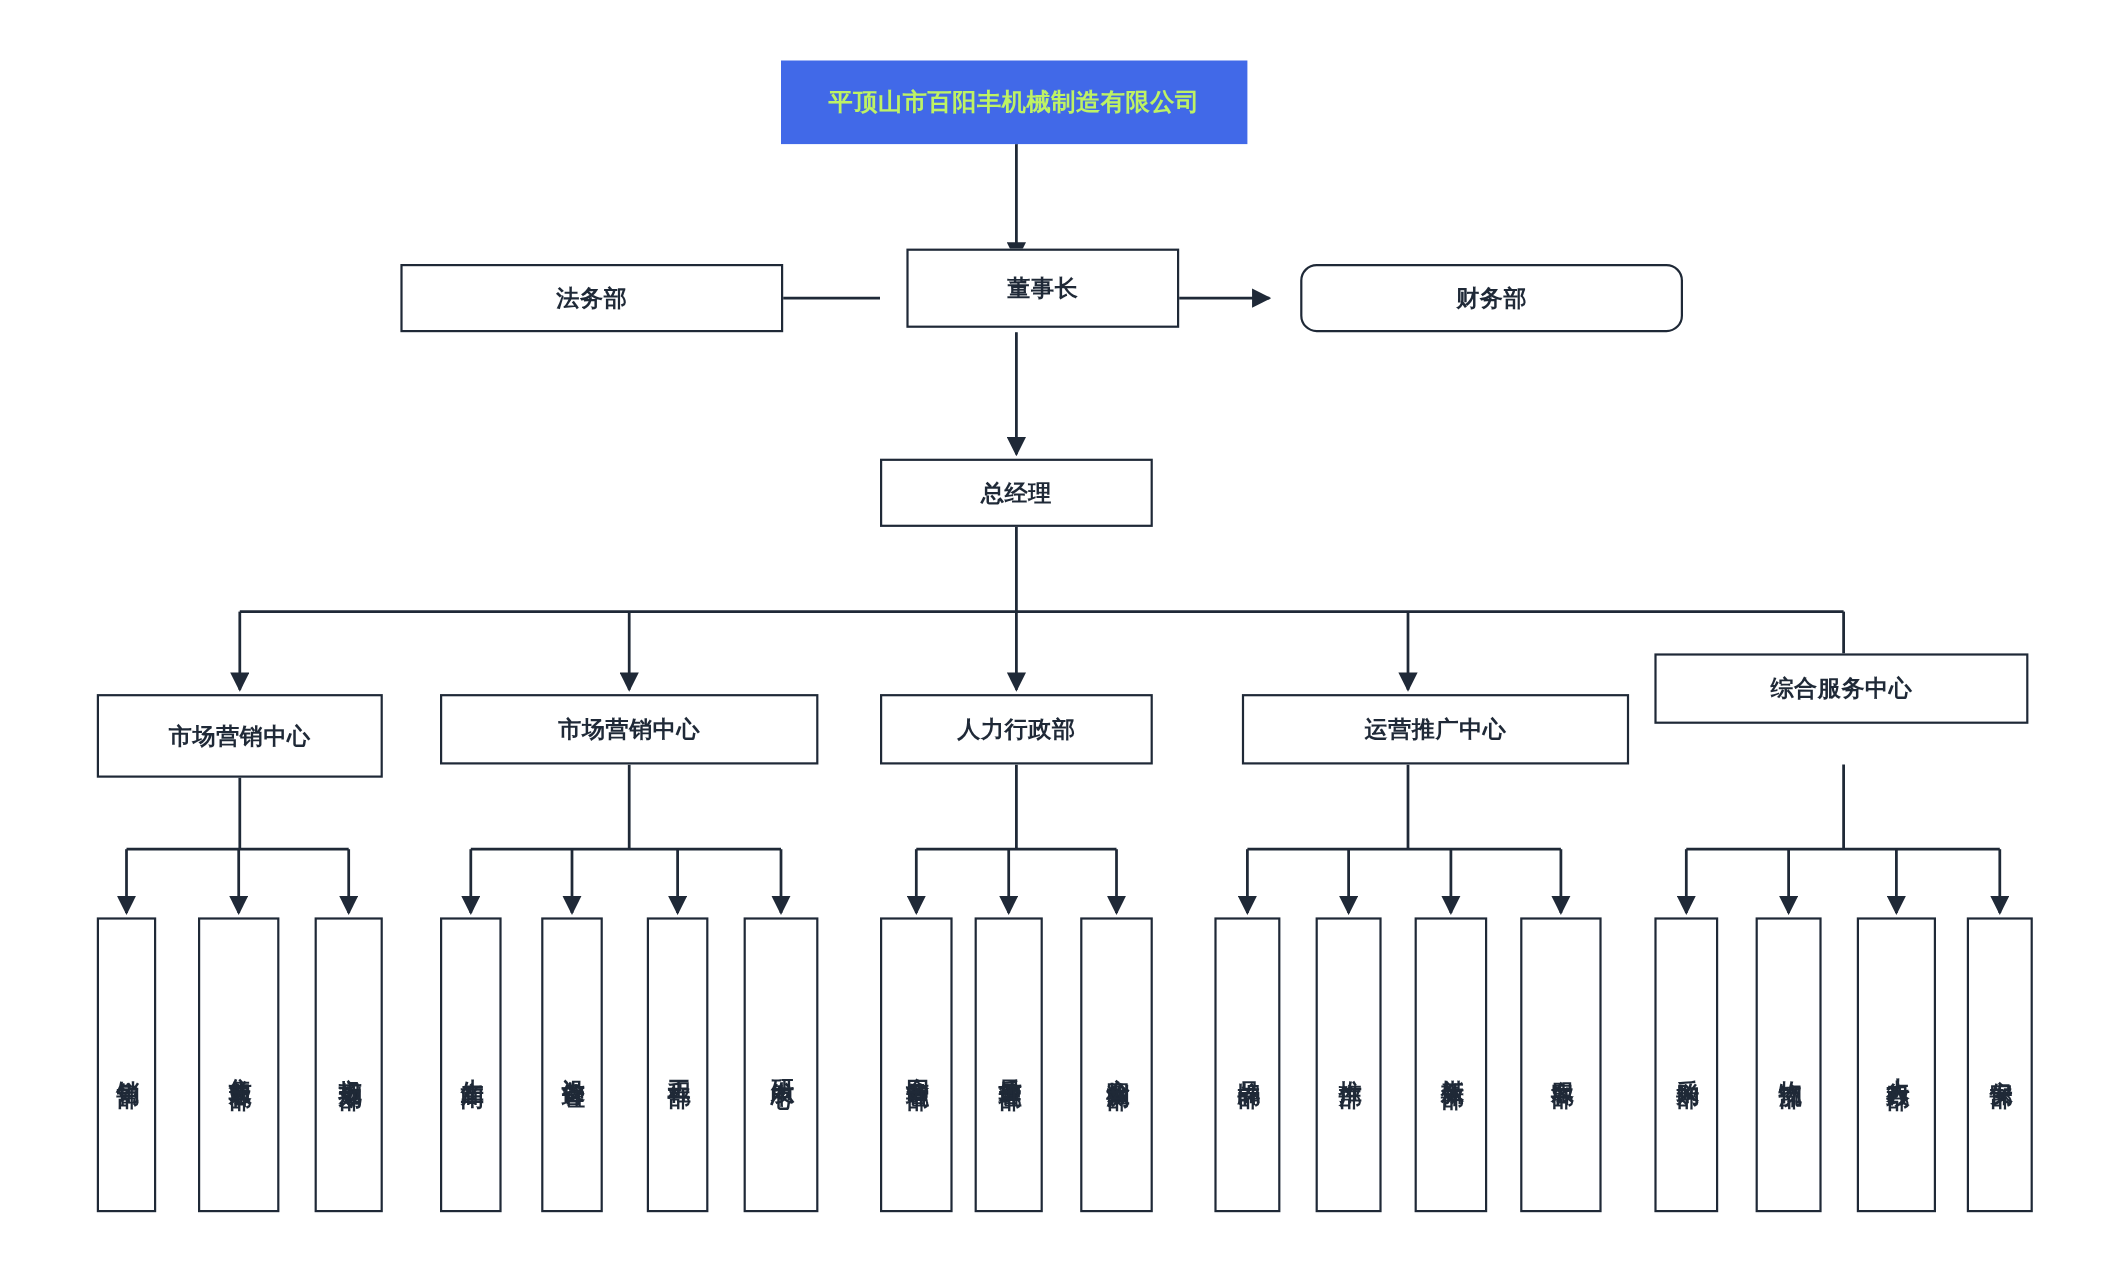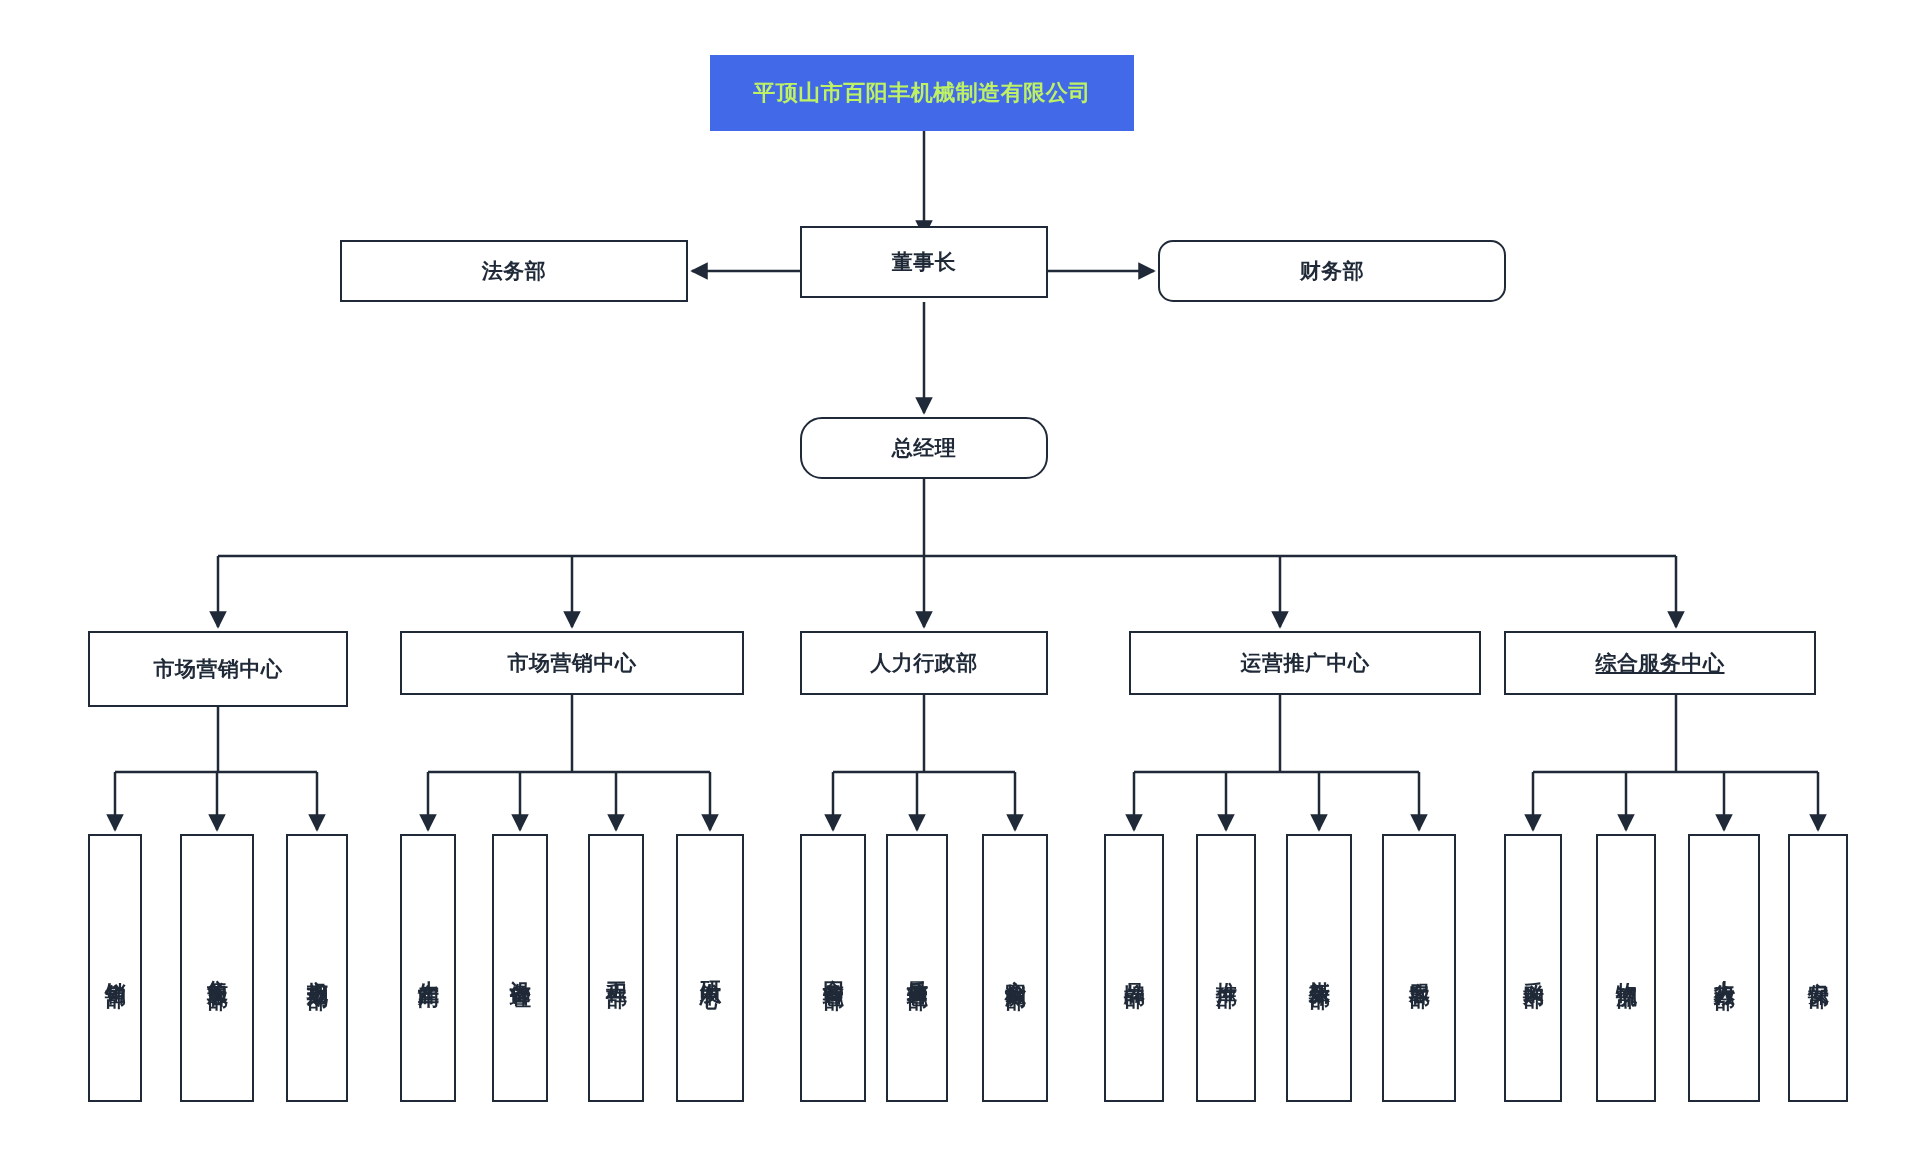--- a/index.html
+++ b/index.html
@@ -42,22 +42,22 @@
     color: #1f2937;
     font-weight: bold;
     letter-spacing: 0.5px;
   }
   .node.root {
     background: #4169e8;
     border: none;
     color: #bef264;
     font-size: 22px;
   }
-  .node.level1 { font-size: 21px; }
-  .node.level2 { font-size: 21px; border-radius: 22px; }
+  .node.level1 { font-size: 21px; margin-left: 24px; }
+  .node.level2 { font-size: 21px; }
   .node.center { font-size: 21px; }
   .node.leaf {
     font-size: 21px;
     writing-mode: vertical-rl;
     text-orientation: upright;
     line-height: 1.28;
     letter-spacing: 2px;
     padding: 0;
   }
   .node.leaf .leaf-text {
@@ -179,21 +179,21 @@
       </div>
       <div class="node leaf" style="left: 1196px; top: 834px; width: 60px; height: 268px;">
         <span class="leaf-text">推广部</span>
       </div>
       <div class="node leaf" style="left: 1286px; top: 834px; width: 66px; height: 268px;">
         <span class="leaf-text">新媒体部</span>
       </div>
       <div class="node leaf" style="left: 1382px; top: 834px; width: 74px; height: 268px;">
         <span class="leaf-text">客服部</span>
       </div>
-      <div class="node center" style="left: 1504px; top: 631px; width: 312px; height: 64px; text-decoration: underline;">综合服务中心</div>
+      <div class="node center" style="left: 1504px; top: 594px; width: 340px; height: 64px;">综合服务中心</div>
       <div class="node leaf" style="left: 1504px; top: 834px; width: 58px; height: 268px;">
         <span class="leaf-text">采购部</span>
       </div>
       <div class="node leaf" style="left: 1596px; top: 834px; width: 60px; height: 268px;">
         <span class="leaf-text">物流部</span>
       </div>
       <div class="node leaf" style="left: 1688px; top: 834px; width: 72px; height: 268px;">
         <span class="leaf-text">人力行政部</span>
       </div>
       <div class="node leaf" style="left: 1788px; top: 834px; width: 60px; height: 268px;">

